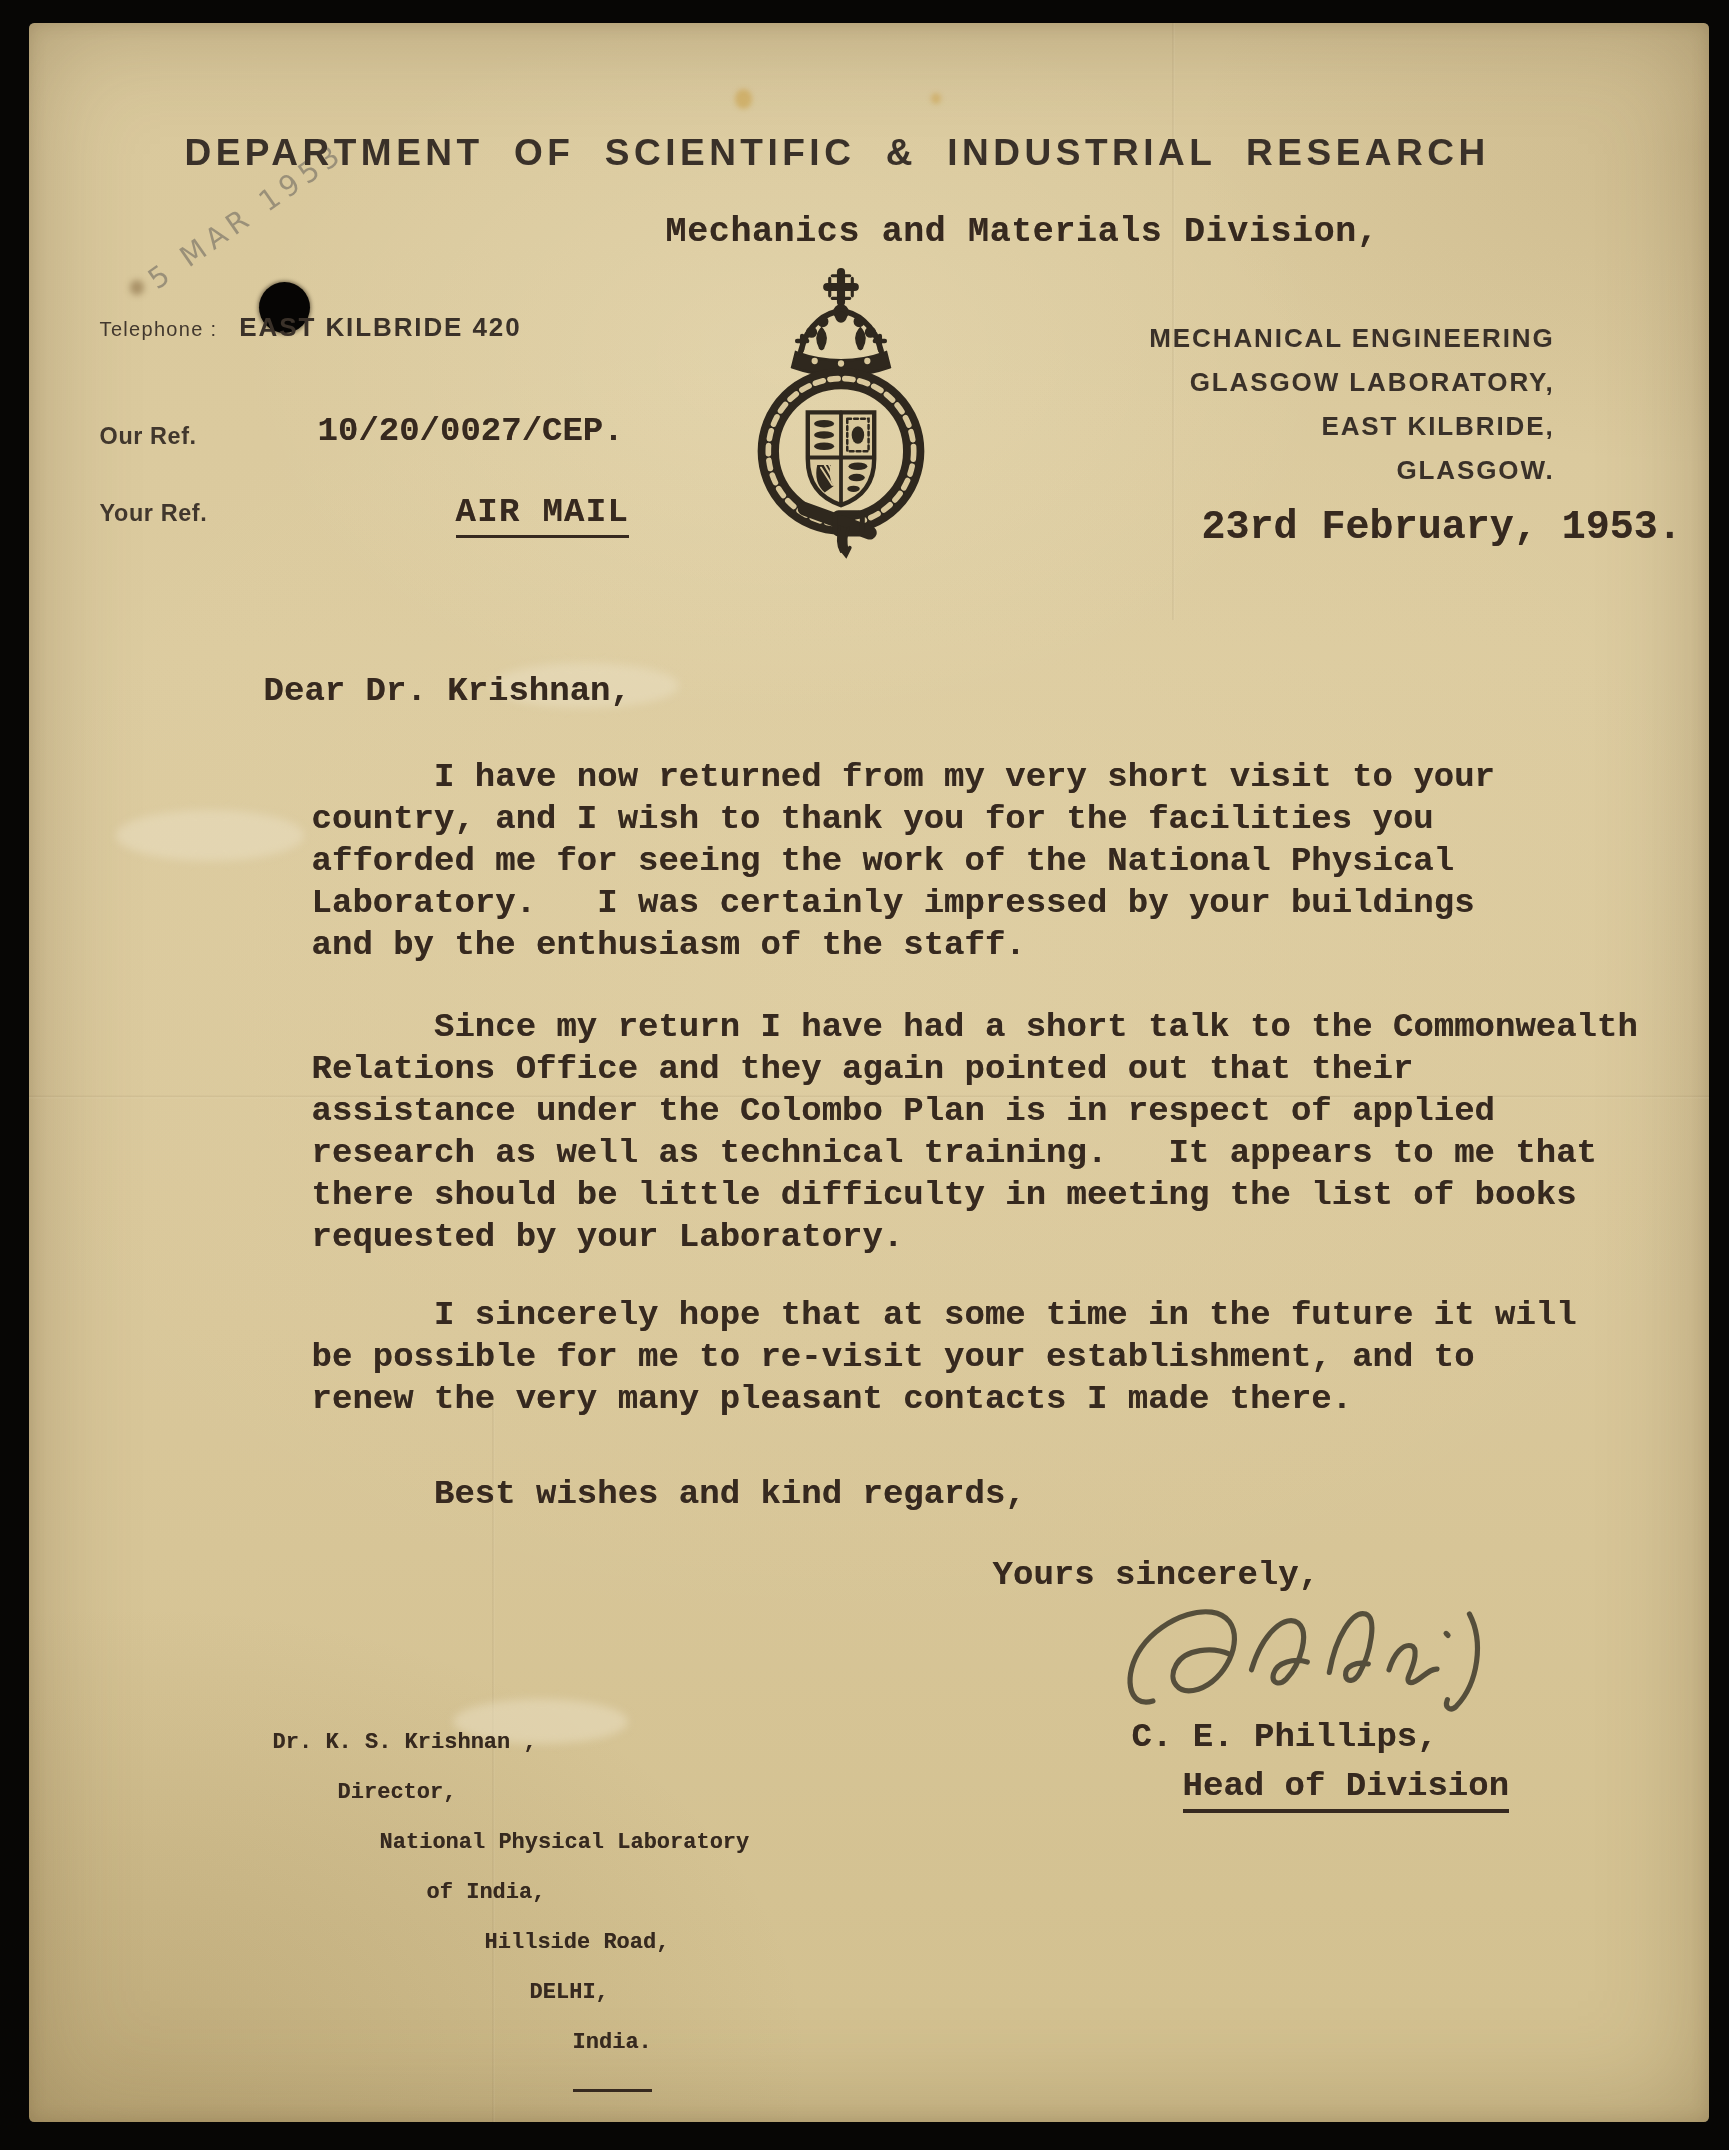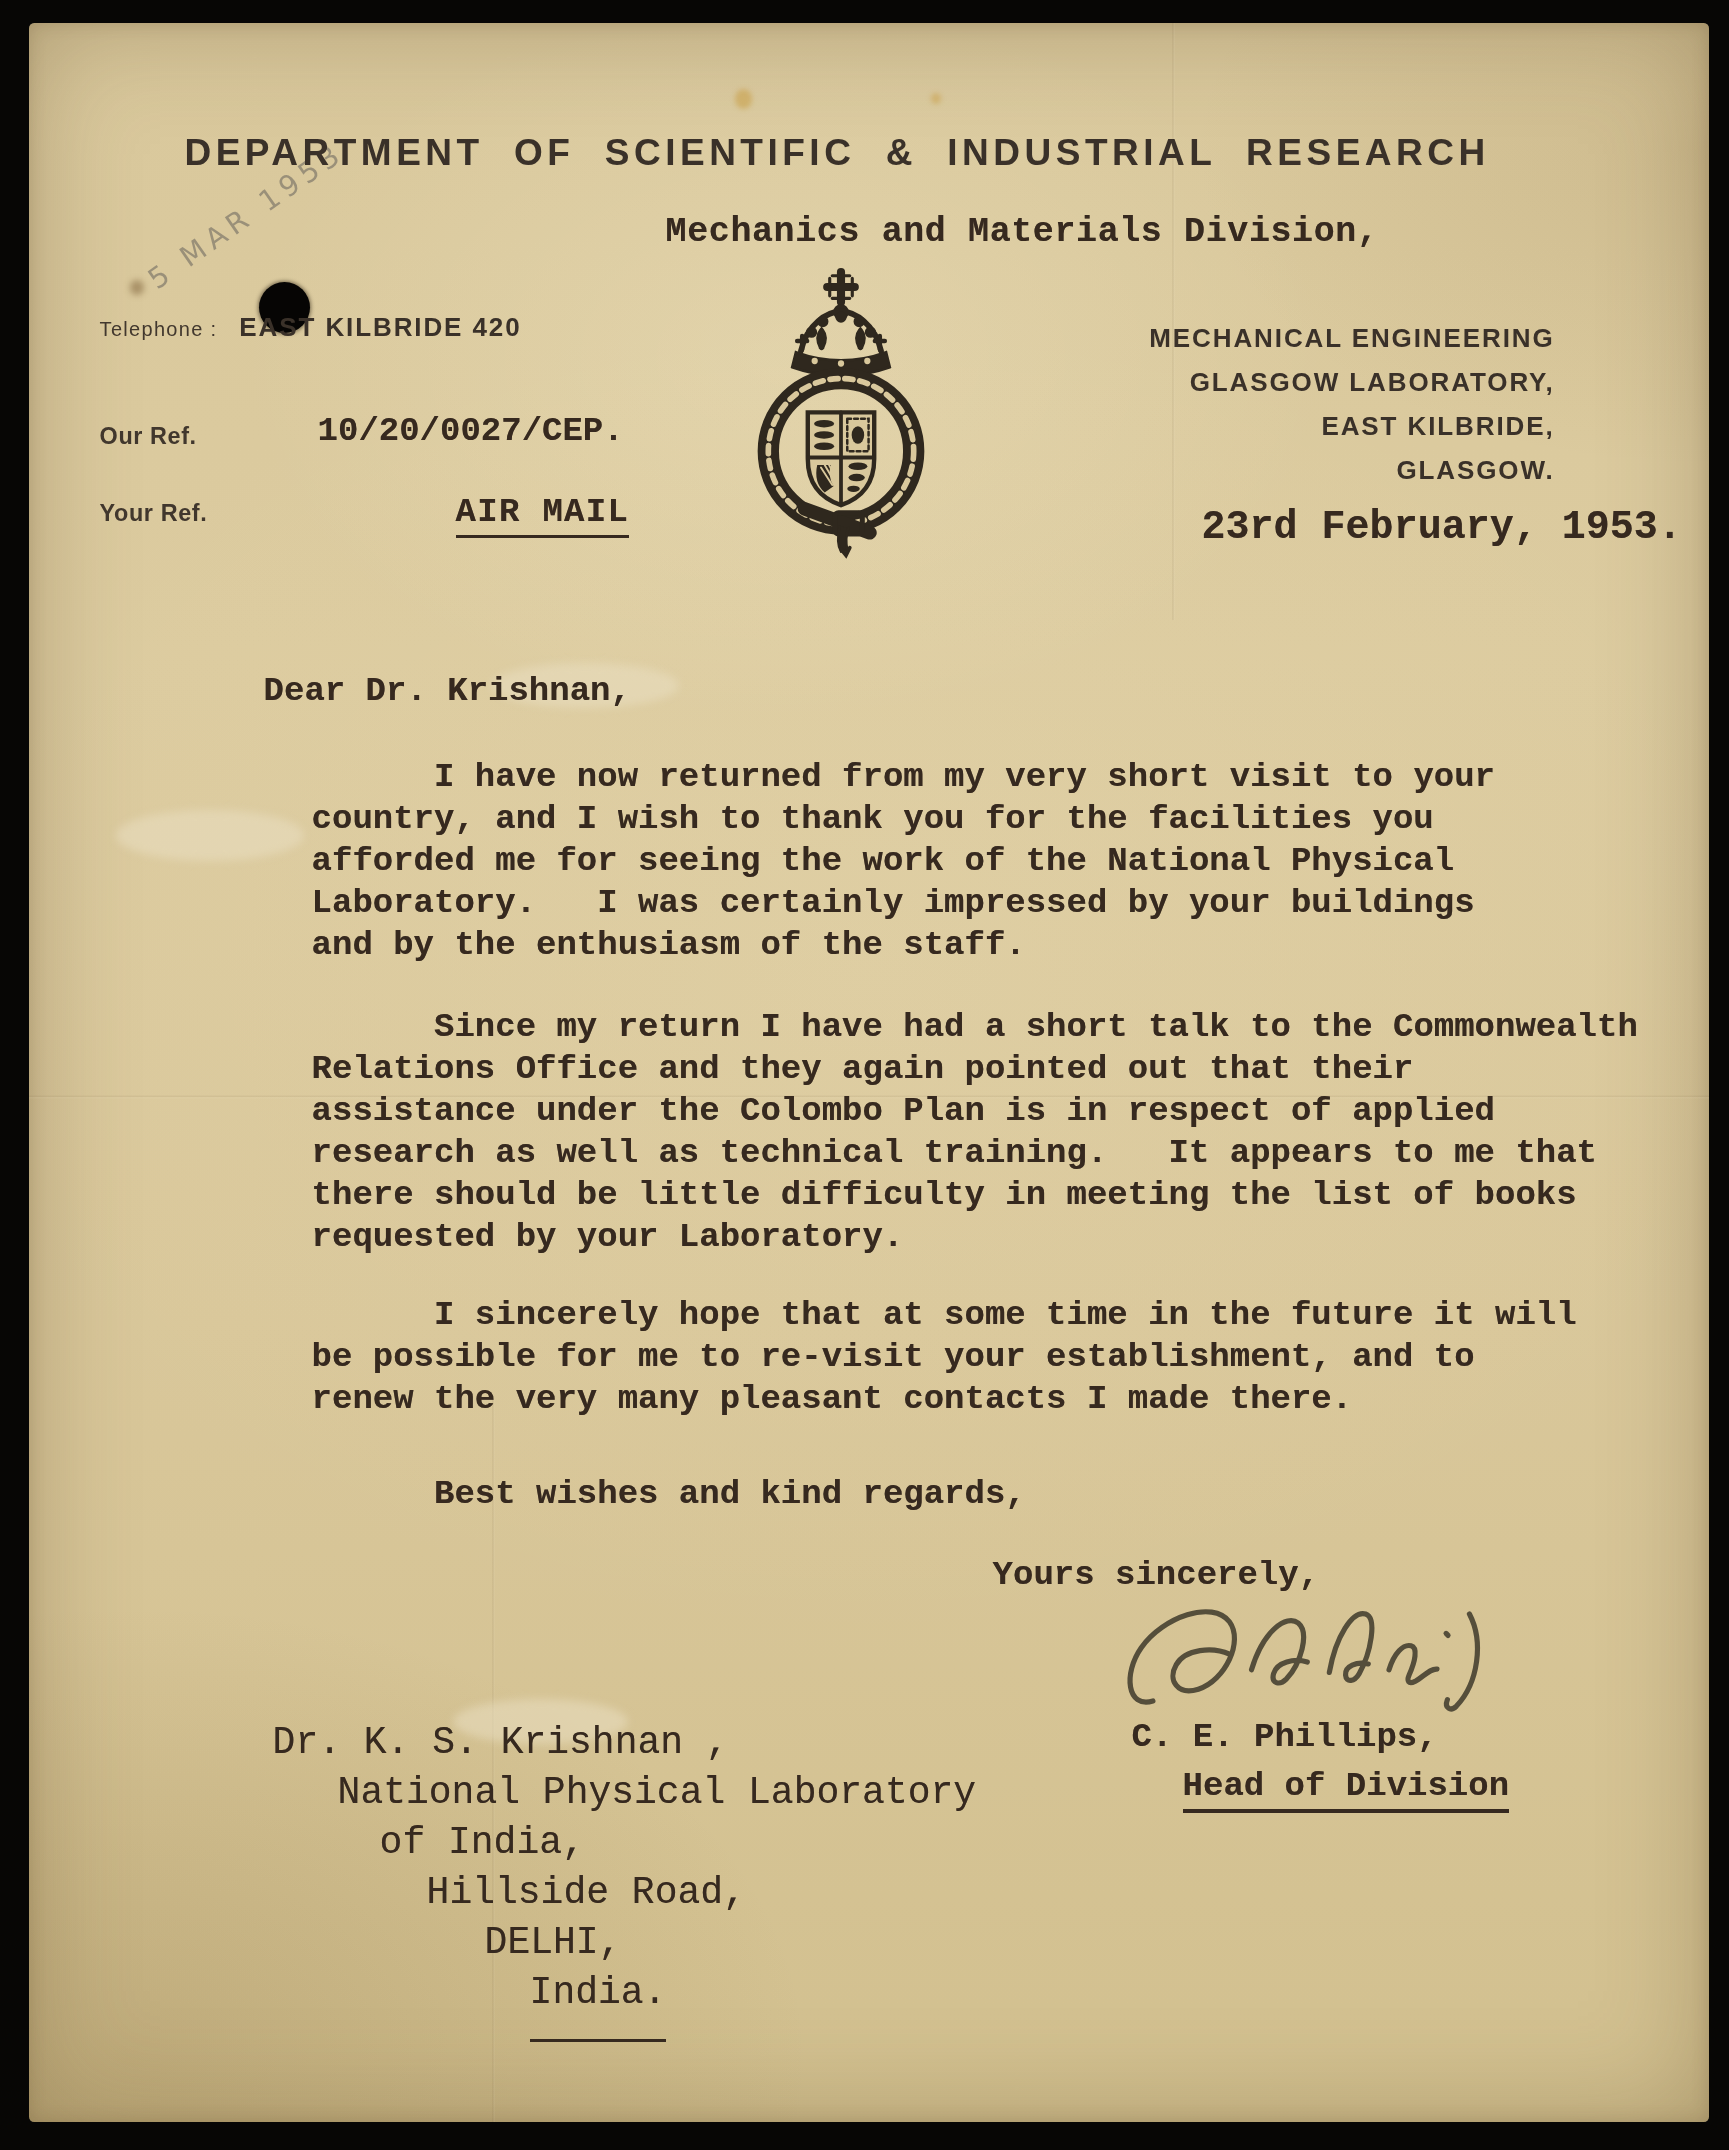--- a/index.html
+++ b/index.html
@@ -50,22 +50,22 @@
   .para{position:absolute;left:238px;font-size:34px;line-height:42px;white-space:pre-wrap;margin-left:45px;}
   .p1{top:733px;} .p2{top:983px;} .p3{top:1271px;} .p4{top:1450px;}
 
   .valediction{position:absolute;left:964px;top:1533px;font-size:34px;}
   .signature{position:absolute;left:1085px;top:1548px;width:467px;height:169px;}
   .sig-name{position:absolute;left:1103px;top:1695px;font-size:34px;}
   .sig-title{position:absolute;left:1154px;top:1744px;font-size:34px;
              border-bottom:4.5px solid #36291f;padding-bottom:3.9px;}
 
   .recipient{position:absolute;left:244px;top:1695px;line-height:50px;}
-  .recipient div{font-size:38px;font-family:"Liberation Mono","DejaVu Sans Mono",monospace;
-                 font-weight:400;color:#36291f;text-shadow:0 0 0.6px rgba(54,42,32,0.55);}
+  .recipient div{font-size:22px;font-family:"Liberation Mono","DejaVu Sans Mono",monospace;
+                 font-weight:700;color:#36291f;text-shadow:0 0 0.6px rgba(54,42,32,0.55);}
   .recipient div:nth-child(2){margin-left:65px;}
   .recipient div:nth-child(3){margin-left:107px;}
   .recipient div:nth-child(4){margin-left:154px;}
   .recipient div:nth-child(5){margin-left:212px;}
   .recipient div:nth-child(6){margin-left:257px;}
   .recipient div:nth-child(7){margin-left:300px;}
   .recipient .u{display:inline-block;border-bottom:3.9px solid #36291f;padding-bottom:21px;}
 
   .hole{position:absolute;left:230px;top:259px;width:51px;height:51px;border-radius:50%;
         background:#060504;box-shadow:0 0 3.9px 1.3px rgba(40,30,15,0.5);}
@@ -207,20 +207,21 @@
       <path d="M512 96 l3 3"></path>
       <path d="M548 66 C 570 108, 562 172, 528 208 C 519 217, 509 211, 514 198"></path>
     </g>
   </svg>
 
   <div class="sig-name mono">C. E. Phillips,</div>
   <div class="sig-title mono">Head of Division</div>
 
   <div class="recipient">
     <div>Dr. K. S. Krishnan ,</div>
+    <div>Director,</div>
     <div>National Physical Laboratory</div>
     <div>of India,</div>
     <div>Hillside Road,</div>
     <div>DELHI,</div>
     <div><span class="u">India.</span></div>
   </div>
 
 </div>
 
 

